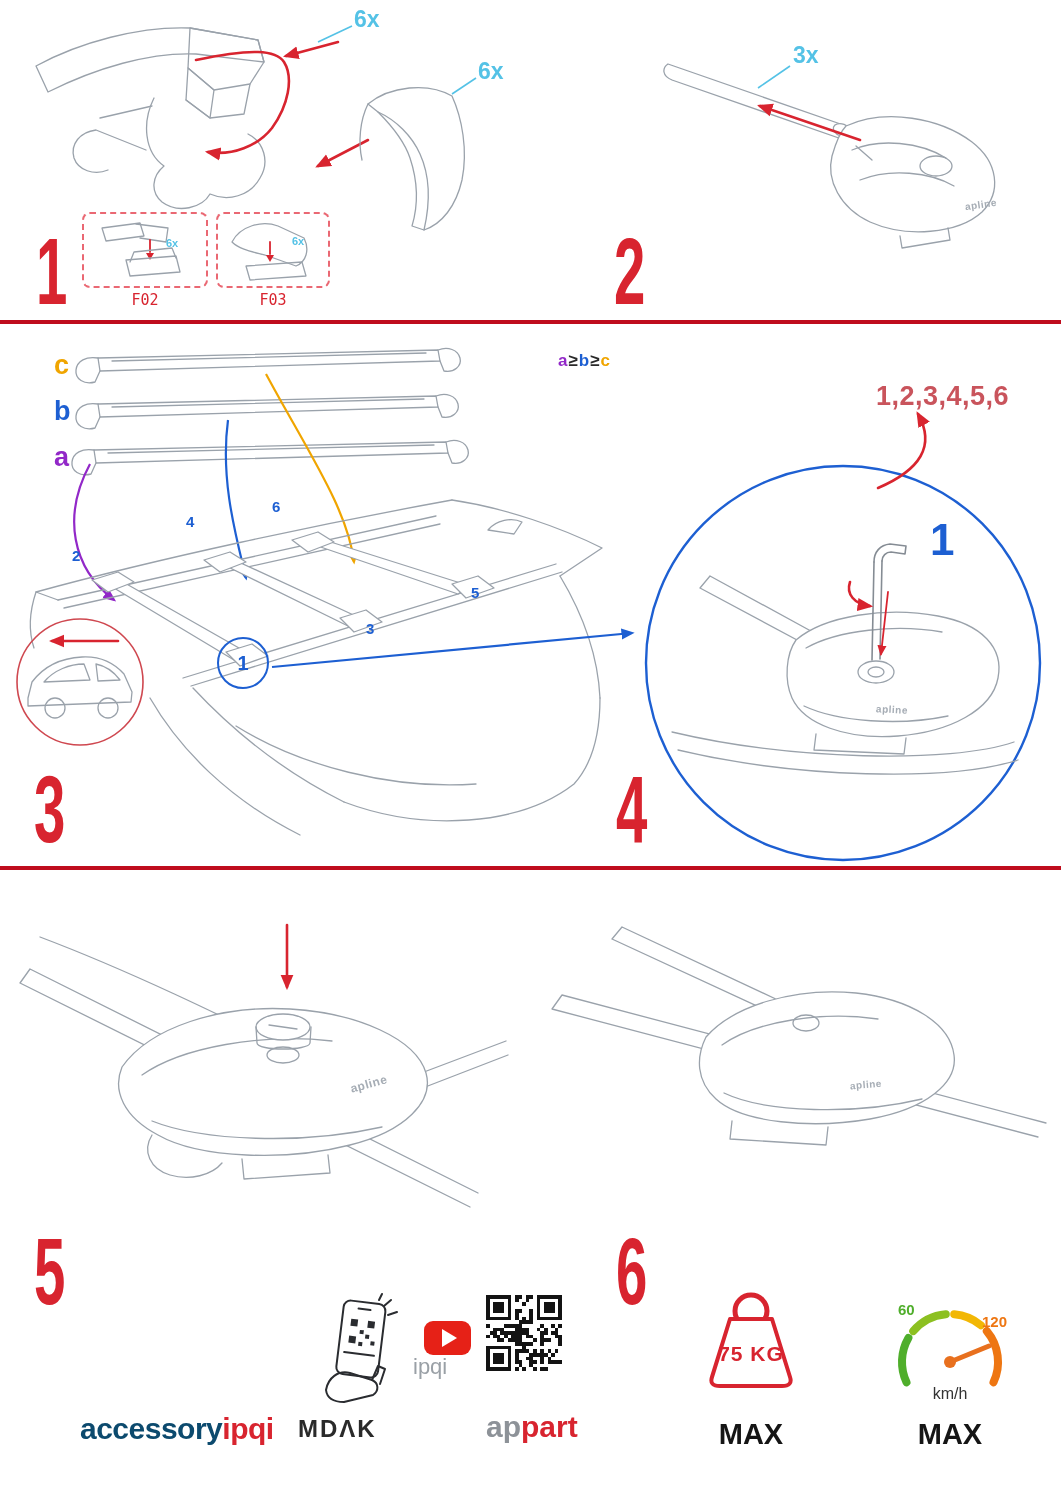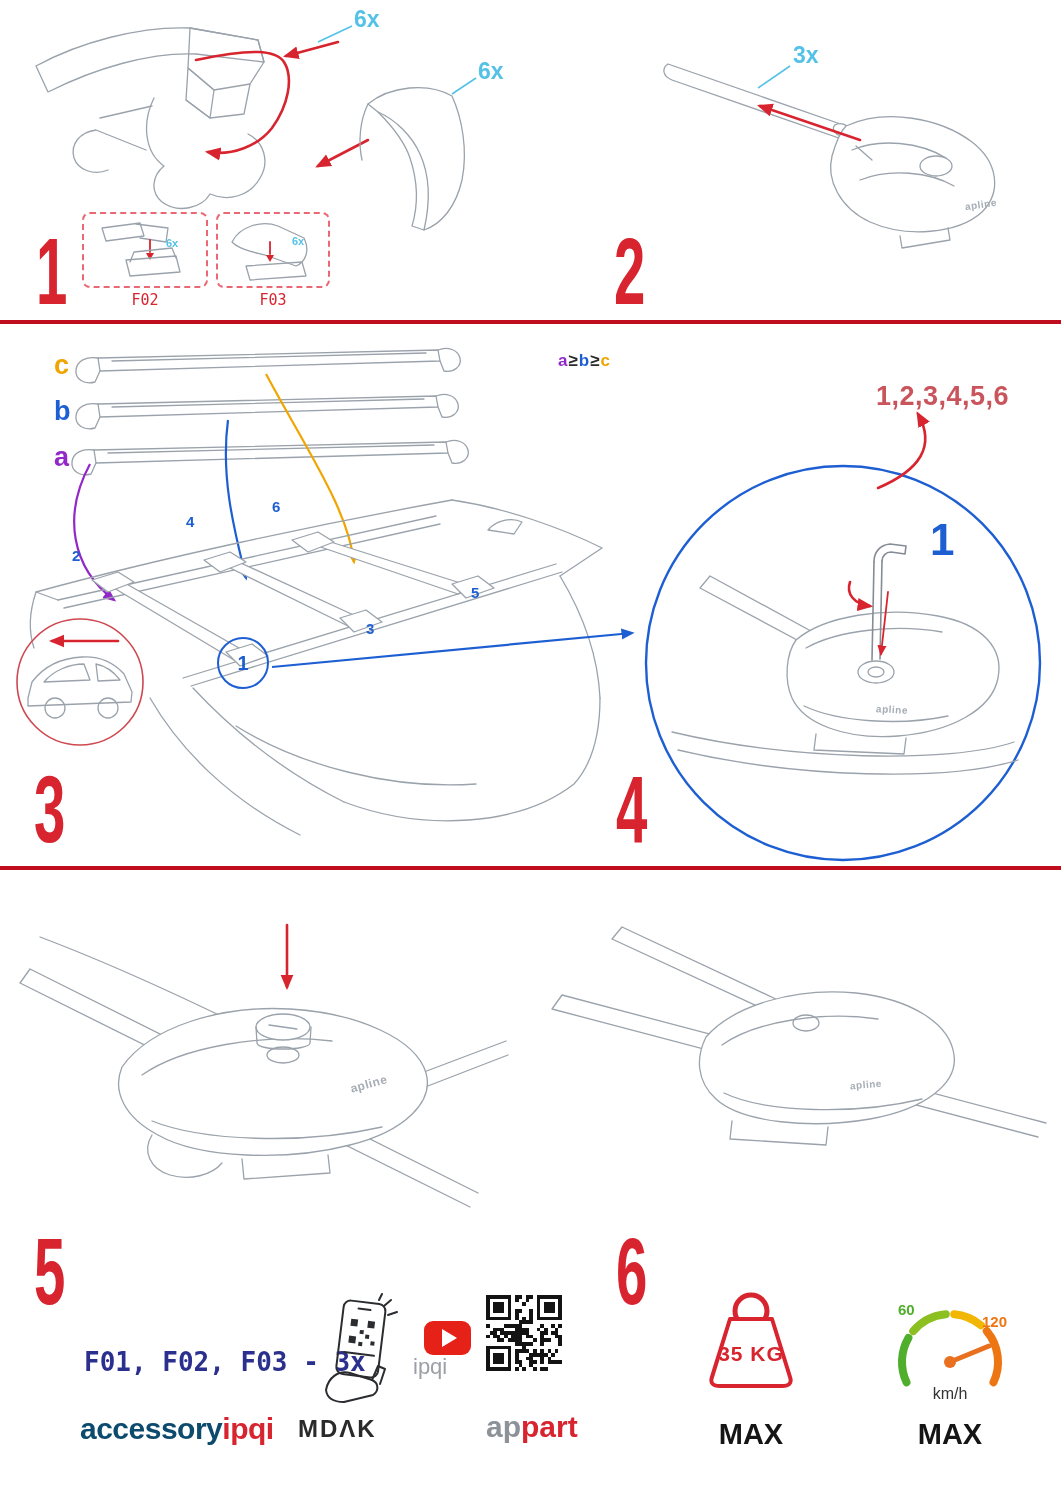--- a/index.html
+++ b/index.html
@@ -281,21 +281,20 @@
 
   <span class="lbl seq" style="left:876px;top:383px">1,2,3,4,5,6</span>
   <span class="lbl callout1" style="left:930px;top:518px">1</span>
   <span class="footbrand" style="left:876px;top:705px;transform:rotate(3deg)">apline</span>
 
   <span class="stepnum" style="left:34px;top:1225px">5</span>
   <span class="stepnum" style="left:616px;top:1225px">6</span>
   <span class="footbrand" style="left:350px;top:1078px;font-size:12px;transform:rotate(-15deg)">apline</span>
   <span class="footbrand" style="left:850px;top:1080px;transform:rotate(-5deg)">apline</span>
 
-  <span class="lbl partsline" style="left:84px;top:1349px">F01, F02, F03 - 3x</span>
 
   <svg class="abs" style="left:318px;top:1296px" width="84" height="108" viewBox="0 0 84 108">
     <g transform="rotate(7 42 50)">
       <rect class="inkln" x="21" y="6" width="42" height="74" rx="7"></rect>
       <line class="inkln" x1="36" y1="13" x2="48" y2="13"></line>
       <g class="inkf">
         <rect x="30" y="24" width="7" height="7"></rect>
           <rect x="47" y="24" width="7" height="7"></rect>
         <rect x="30" y="41" width="7" height="7"></rect>
         <rect x="40" y="34" width="4" height="4"></rect>
@@ -449,21 +448,21 @@
   <span class="lbl" style="left:413px;top:1356px;font-size:22px;font-weight:500;color:#9aa0a6">ipqi</span>
   <div class="lbl brandrow" style="left:486px;top:1412px;font-size:30px">
     <span style="color:var(--gray-brand)">ap</span><span style="color:var(--red)">part</span>
   </div>
 
   <div class="abs" style="left:688px;top:1286px;width:126px;height:122px">
     <svg width="126" height="122" viewBox="0 0 126 122">
       <circle class="wring" cx="63" cy="25" r="16"></circle>
       <path class="wbody" d="M42,33 L84,33 L102,91 Q105,100 94,100 L32,100 Q21,100 24,91 Z"></path>
     </svg>
-    <span class="wt75" style="left:0;top:56px">35 KG</span>
+    <span class="wt75" style="left:0;top:56px">75 KG</span>
   </div>
   <span class="maxlbl" style="left:688px;top:1420px;width:126px">MAX</span>
 
   <div class="abs" style="left:882px;top:1286px;width:136px;height:122px">
     <svg width="136" height="122" viewBox="0 0 136 122">
       <path class="sg sg1" d="M24.5,96.3 A48,48 0 0 1 26.4,52"></path>
       <path class="sg sg2" d="M31.2,45.1 A48,48 0 0 1 63.8,28.2"></path>
       <path class="sg sg3" d="M72.2,28.2 A48,48 0 0 1 98.9,39.2"></path>
       <path class="sg sg4" d="M104.8,45.1 A48,48 0 0 1 111.5,96.3"></path>
       <line class="needle" x1="68" y1="76" x2="107" y2="60"></line>

